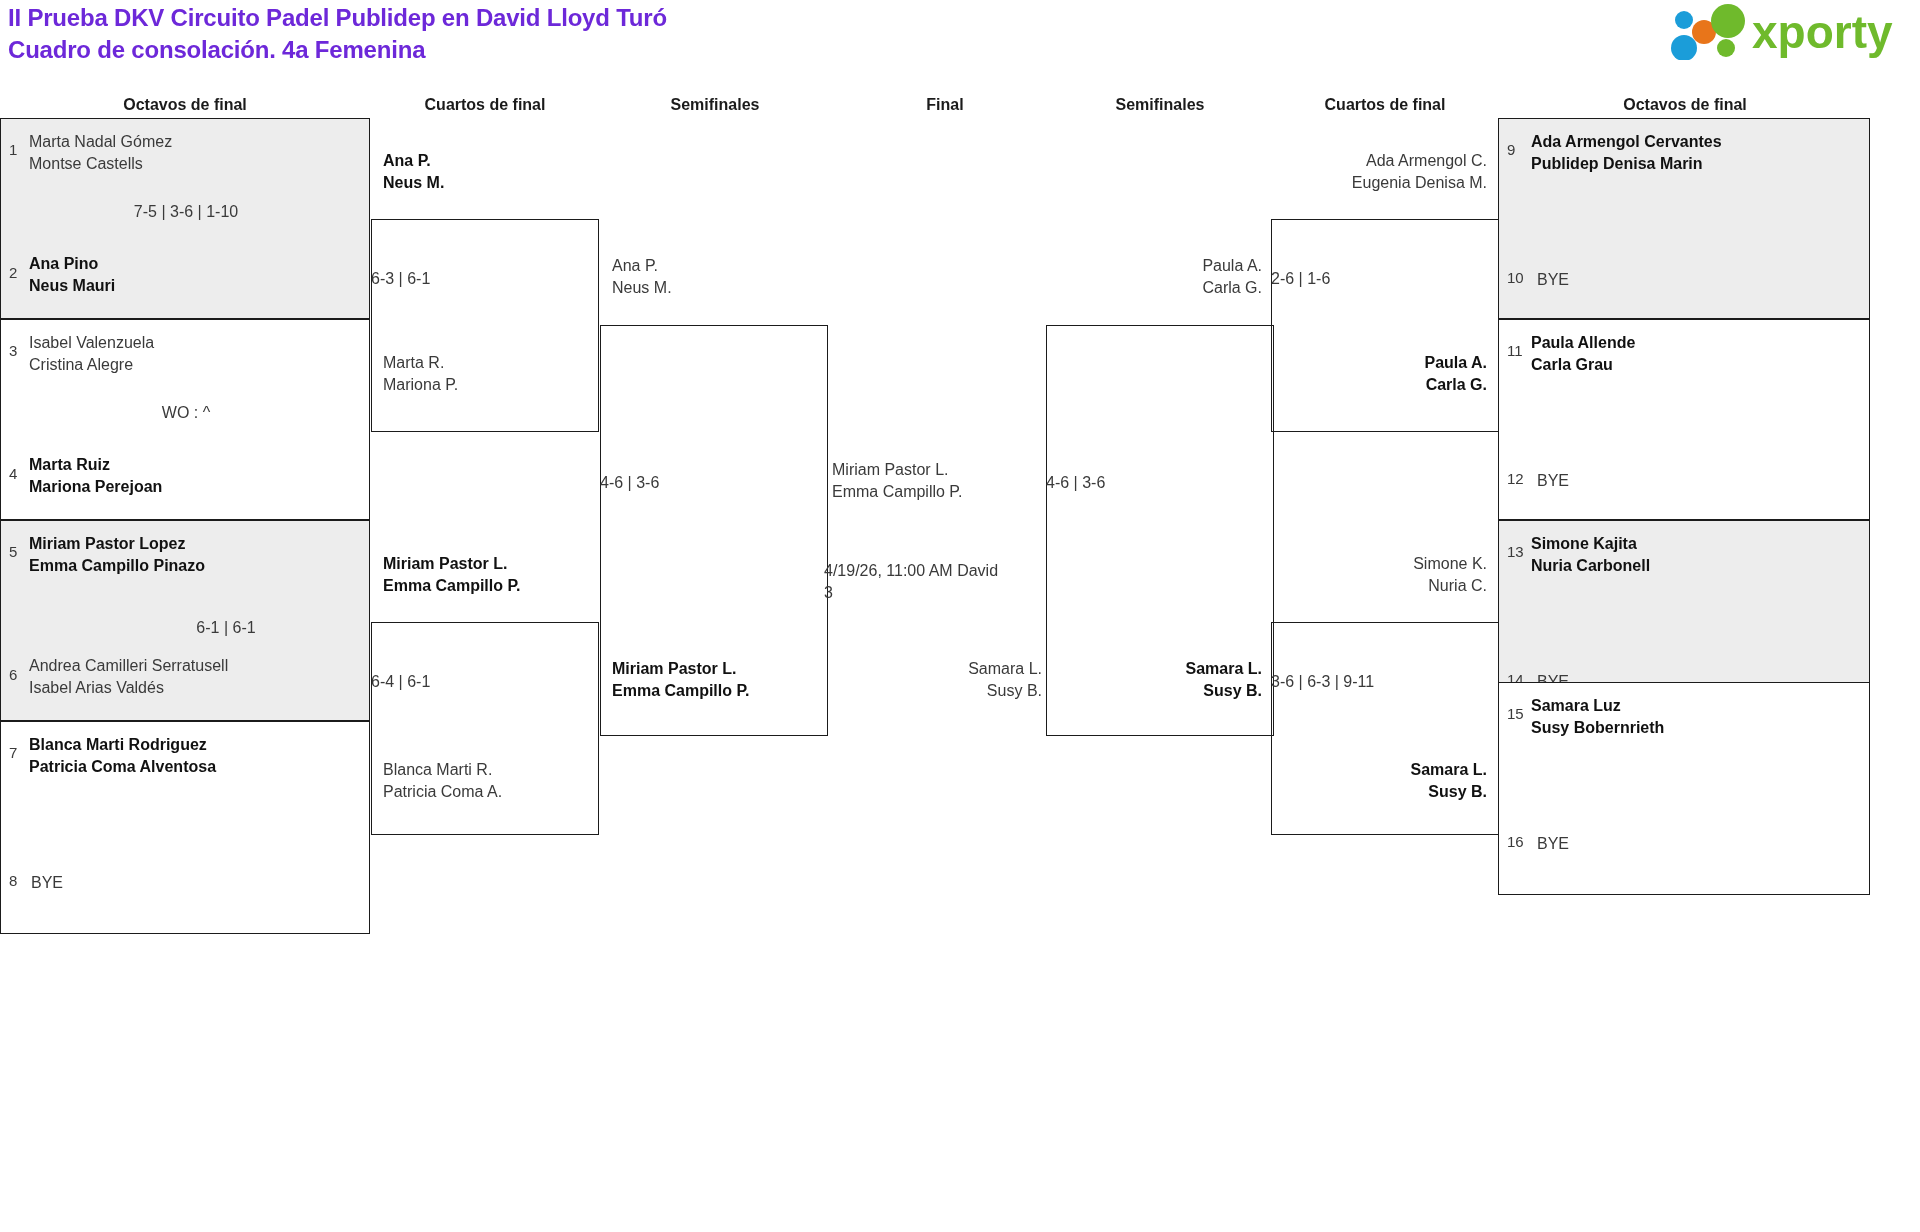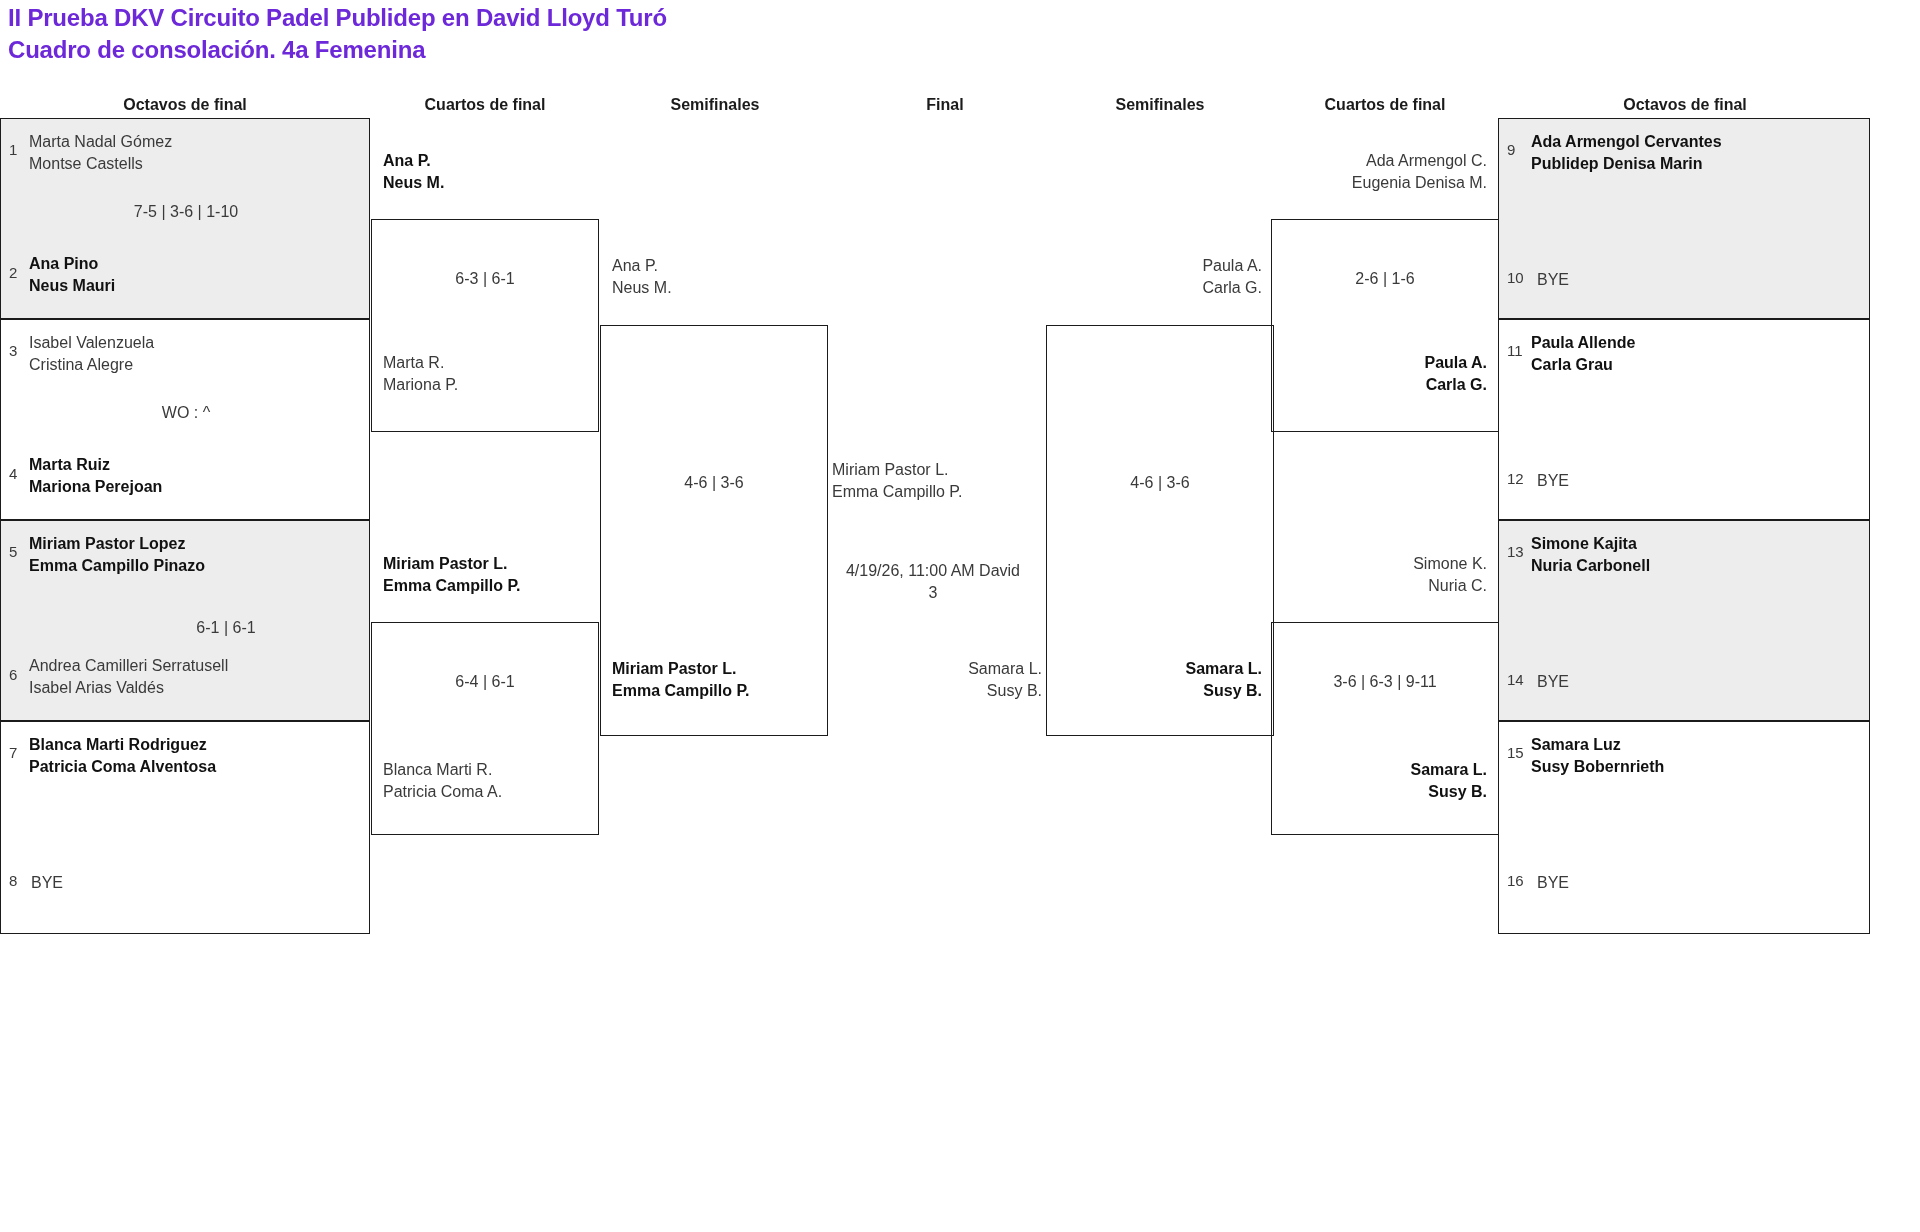--- a/index.html
+++ b/index.html
@@ -58,30 +58,40 @@
     border:1px solid #1b1b1b;background:transparent;
   }
   .team-label{
     position:absolute;
     font-size:16px;line-height:22px;color:#3a3a3a;white-space:nowrap;
   }
   .team-label.win{font-weight:700;color:#111111;}
   .team-label.ralign{text-align:right;}
   .meta-label{
     position:absolute;font-size:16px;line-height:22px;color:#3a3a3a;
-    text-align:center;
+    text-align:left;
   }
 </style>
 </head>
 <body>
 
 <div id="header">
   <div class="title-line" id="title1">II Prueba DKV Circuito Padel Publidep en David Lloyd Turó</div>
   <div class="title-line" id="title2">Cuadro de consolación. 4a Femenina</div>
 
+  <div id="logo">
+    <svg width="250" height="56" viewBox="0 0 250 56">
+      <circle cx="24" cy="16" r="9" fill="#1b9dd9"></circle>
+      <circle cx="44" cy="28" r="12" fill="#e8751a"></circle>
+      <circle cx="24" cy="44" r="13" fill="#1b9dd9"></circle>
+      <circle cx="68" cy="17" r="17" fill="#6fba2c"></circle>
+      <circle cx="66" cy="44" r="9" fill="#6fba2c"></circle>
+      <text x="92" y="44" font-family="Liberation Sans, sans-serif" font-size="46" font-weight="700" fill="#6fba2c">xporty</text>
+    </svg>
+  </div>
 </div>
 
 <div class="round-head" style="left:0px;width:370px;">Octavos de final</div>
 <div class="round-head" style="left:370px;width:230px;">Cuartos de final</div>
 <div class="round-head" style="left:600px;width:230px;">Semifinales</div>
 <div class="round-head" style="left:830px;width:230px;">Final</div>
 <div class="round-head" style="left:1045px;width:230px;">Semifinales</div>
 <div class="round-head" style="left:1270px;width:230px;">Cuartos de final</div>
 <div class="round-head" style="left:1500px;width:370px;">Octavos de final</div>
 
@@ -221,21 +231,21 @@
     <span class="names win" style="left:32px;top:12px;">Simone Kajita</span>
     <span class="names win" style="left:32px;top:34px;">Nuria Carbonell</span>
   </div>
   <div class="score-mid" style="left:0;top:83px;width:372px;"></div>
   <div class="slot right">
     <span class="num" style="left:8px;top:150px;">14</span>
     <span class="names" style="left:38px;top:150px;">BYE</span>
   </div>
 </div>
 
-<div class="seed-block" style="left:1498px;top:721px;width:372px;height:213px;padding-left:31px;">
+<div class="seed-block" style="left:1498px;top:682px;width:372px;height:213px;padding-left:31px;">
   <div class="slot right">
     <span class="num" style="left:8px;top:22px;">15</span>
     <span class="names win" style="left:32px;top:12px;">Samara Luz</span>
     <span class="names win" style="left:32px;top:34px;">Susy Bobernrieth</span>
   </div>
   <div class="score-mid" style="left:0;top:90px;width:372px;"></div>
   <div class="slot right">
     <span class="num" style="left:8px;top:150px;">16</span>
     <span class="names" style="left:38px;top:150px;">BYE</span>
   </div>

